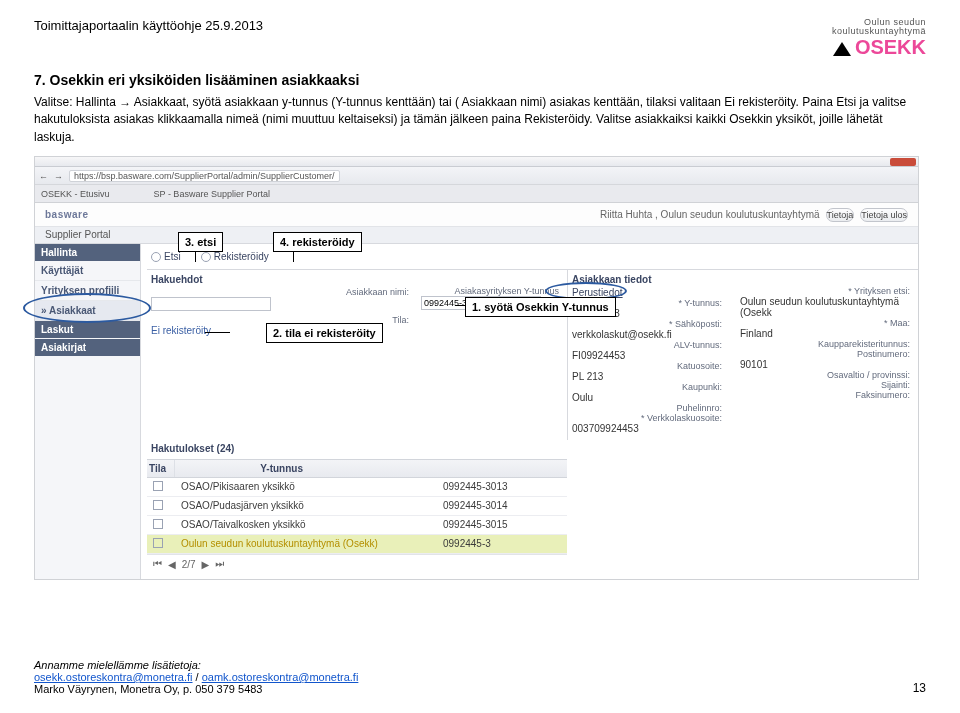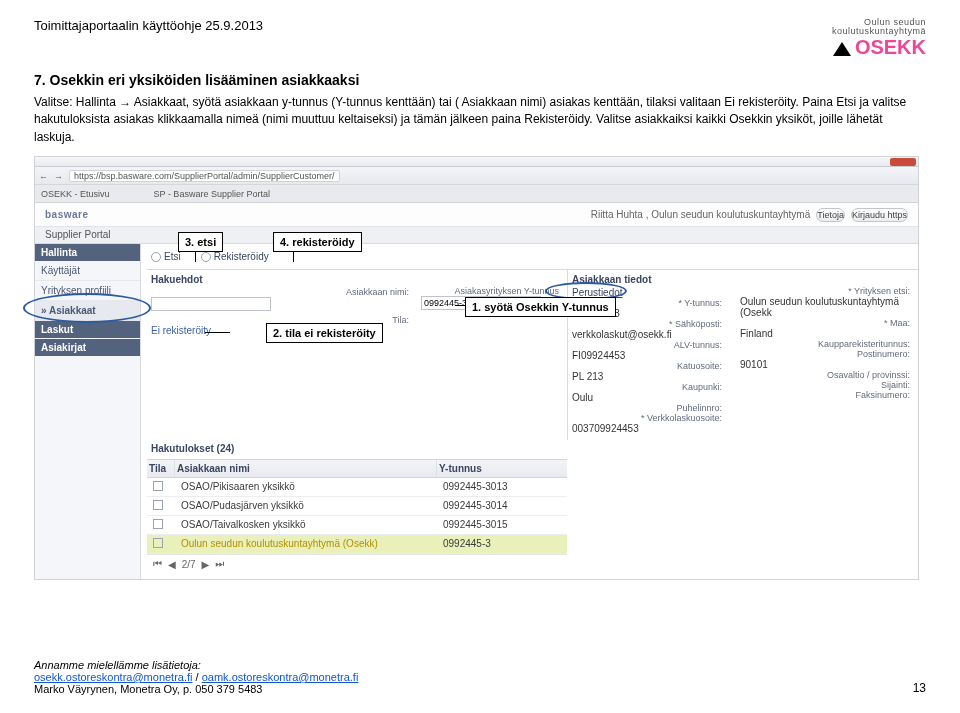--- a/index.html
+++ b/index.html
@@ -100,20 +100,21 @@
     width:112px; background:#f5f6f9;
     border-right:1px solid #d7d9de;
   }
   .side-h {
     background:#53627d; color:#fff; font-size:10px; font-weight:bold;
     padding:3px 6px;
   }
   .side-item {
     padding:4px 6px; font-size:10px; color:#4a5875;
     border-bottom:1px solid #e6e8ec;
+    font-weight:bold;
   }
   .side-item.sel { background:#e6e9f0; font-weight:bold; }
   .main {
     flex:1; padding:4px 0 6px 6px; position:relative;
   }
   .toolbar {
     display:flex; gap:20px; align-items:center; padding:3px 4px;
     font-size:10px; color:#3a4562;
   }
   .toolbar .tb { display:flex; gap:3px; align-items:center; }
@@ -138,21 +139,21 @@
   }
   .panel .link { color:#3a5fa4; cursor:default; }
   .tablehdr {
     background:linear-gradient(#f3f4f7,#e8eaef);
     border-top:1px solid #d2d5db; border-bottom:1px solid #d2d5db;
     display:flex; font-size:10px; color:#3a4562; font-weight:bold;
   }
   .th { padding:3px 2px; border-right:1px solid #dde0e6; }
   .th.c1 { width:28px; }
   .th.c2 { flex:1; }
-  .th.c3 { width:130px; border-right:none; }
+  .th.c3 { width:130px; border-right:none;text-align:right; }
   .trow {
     display:flex; font-size:10px; color:#3b3b3b;
     border-bottom:1px solid #ecedf1;
   }
   .trow .td { padding:3px 6px; }
   .trow .td.c1 { width:28px; }
   .trow .td.c2 { flex:1; }
   .trow .td.c3 { width:130px; }
   .trow.sel {
     background:#e9f0b9;
@@ -227,21 +228,21 @@
   <div class="tabstrip">
     <span>OSEKK - Etusivu</span>
     <span style="margin-left:40px;">SP - Basware Supplier Portal</span>
   </div>
 
   <div class="brandrow">
     <div class="left-brand">basware</div>
     <div class="right-user">
       <span>Riitta Huhta , Oulun seudun koulutuskuntayhtymä</span>
       <span class="pillbtn">Tietoja</span>
-      <span class="pillbtn">Kirjaudu https</span>
+      <span class="pillbtn">Tietoja ulos</span>
     </div>
   </div>
   <div class="portalbar">Supplier Portal</div>
 
   <div class="content">
     <div class="sidebar">
       <div class="side-h">Hallinta</div>
       <div class="side-item">Käyttäjät</div>
       <div class="side-item">Yrityksen profiili</div>
       <div class="side-item sel">» Asiakkaat</div>
@@ -311,21 +312,20 @@
             <label>Faksinumero:</label>
             <div class="val"></div>
           </div>
         </div>
       </div>
 
       <div class="panel" style="width:420px;border-top:none;padding:0;">
         <div class="ph" style="padding:3px 4px;">Hakutulokset (24)</div>
         <div class="tablehdr">
           <div class="th c1">Tila</div>
-          <div class="th c2">Asiakkaan nimi</div>
           <div class="th c3">Y-tunnus</div>
         </div>
         <div class="trow">
           <div class="td c1"><span class="chk"></span></div>
           <div class="td c2">OSAO/Pikisaaren yksikkö</div>
           <div class="td c3">0992445-3013</div>
         </div>
         <div class="trow">
           <div class="td c1"><span class="chk"></span></div>
           <div class="td c2">OSAO/Pudasjärven yksikkö</div>

